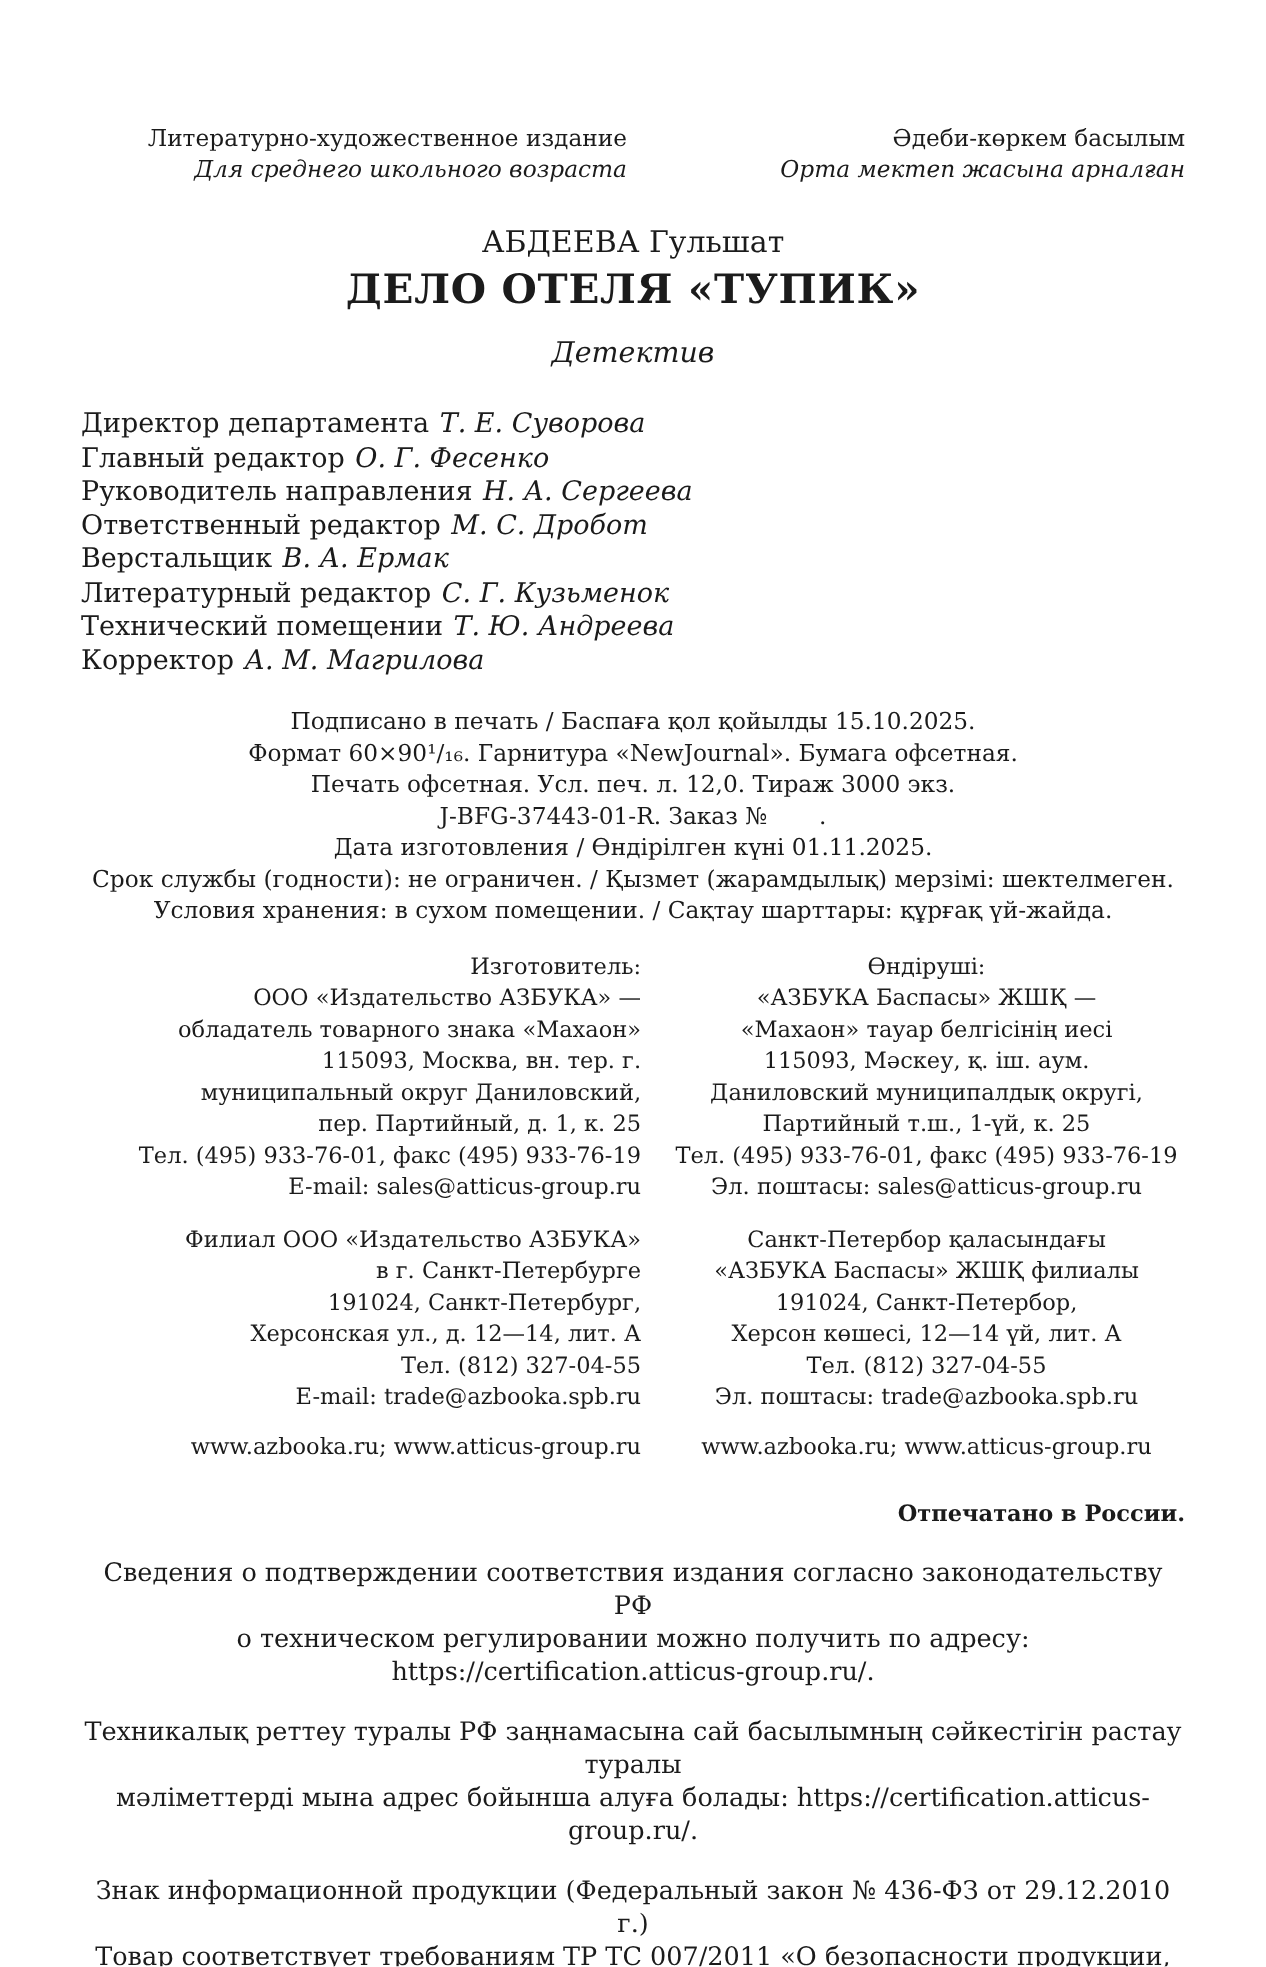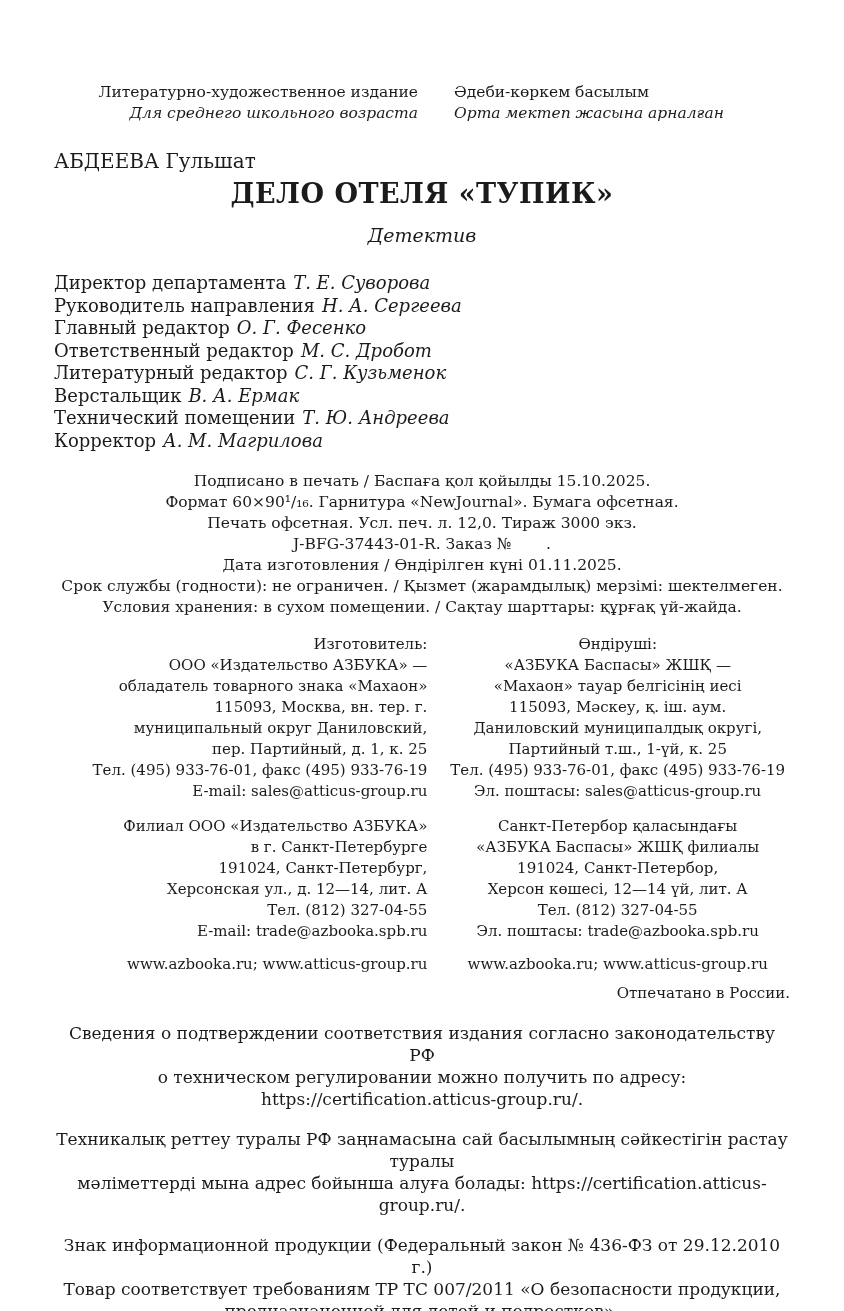--- a/index.html
+++ b/index.html
@@ -26,24 +26,25 @@
   .italic { font-style: italic; }
 
   
   .edition-row {
     display: flex;
     gap: 36px;
     font-size: 15.5px;
     line-height: 21px;
   }
   .edition-row .col-l { flex: 1 1 52%; text-align: right; }
-  .edition-row .col-r { flex: 1 1 48%; text-align: left; }
+  .edition-row .col-r { flex: 1 1 48%; text-align: right; }
 
   .author {
     margin-top: 25px;
+    text-align: center;
     font-size: 20px;
     line-height: 24px;
   }
   .title {
     margin: 4px 0 0 0;
     text-align: center;
     font-size: 27px;
     line-height: 34px;
     font-weight: bold;
     letter-spacing: 0.5px;
@@ -74,21 +75,21 @@
     display: flex;
     gap: 18px;
     font-size: 15px;
     line-height: 21px;
   }
   .two-col .col-l { flex: 1 1 52%; text-align: right; }
   .two-col .col-r { flex: 1 1 48%; text-align: center; }
   .mt16 { margin-top: 16px; }
   .mt14 { margin-top: 14px; }
   .mt12 { margin-top: 12px; }
-  .mt8  { margin-top: 8px; }
+  .mt8  { margin-top: 24px; font-weight: bold; }
 
   .center-par {
     margin-top: 18px;
     text-align: center;
     font-size: 17px;
     line-height: 22px;
   }
 
   .badge-wrap {
     margin-top: 16px;
@@ -129,25 +130,25 @@
         <div class="italic">Орта мектеп жасына арналған</div>
       </div>
     </div>
 
     <div class="author">АБДЕЕВА Гульшат</div>
     <div class="title">ДЕЛО ОТЕЛЯ «ТУПИК»</div>
     <div class="genre italic">Детектив</div>
 
     <div class="credits">
       <div><span>Директор департамента</span><span class="credit-name">Т. Е. Суворова</span></div>
+      <div><span>Главный редактор</span><span class="credit-name">О. Г. Фесенко</span></div>
       <div><span>Руководитель направления</span><span class="credit-name">Н. А. Сергеева</span></div>
-      <div><span>Главный редактор</span><span class="credit-name">О. Г. Фесенко</span></div>
       <div><span>Ответственный редактор</span><span class="credit-name">М. С. Дробот</span></div>
+      <div><span>Верстальщик</span><span class="credit-name">В. А. Ермак</span></div>
       <div><span>Литературный редактор</span><span class="credit-name">С. Г. Кузьменок</span></div>
-      <div><span>Верстальщик</span><span class="credit-name">В. А. Ермак</span></div>
       <div><span>Технический помещении</span><span class="credit-name">Т. Ю. Андреева</span></div>
       <div><span>Корректор</span><span class="credit-name">А. М. Магрилова</span></div>
     </div>
 
     <div class="print-info lines">Подписано в печать / Баспаға қол қойылды 15.10.2025.
 Формат 60×90¹/₁₆. Гарнитура «NewJournal». Бумага офсетная.
 Печать офсетная. Усл. печ. л. 12,0. Тираж 3000 экз.
 J-BFG-37443-01-R. Заказ №&nbsp;&nbsp;&nbsp;&nbsp;&nbsp;&nbsp;&nbsp;.
 Дата изготовления / Өндірілген күні 01.11.2025.
 Срок службы (годности): не ограничен. / Қызмет (жарамдылық) мерзімі: шектелмеген.

